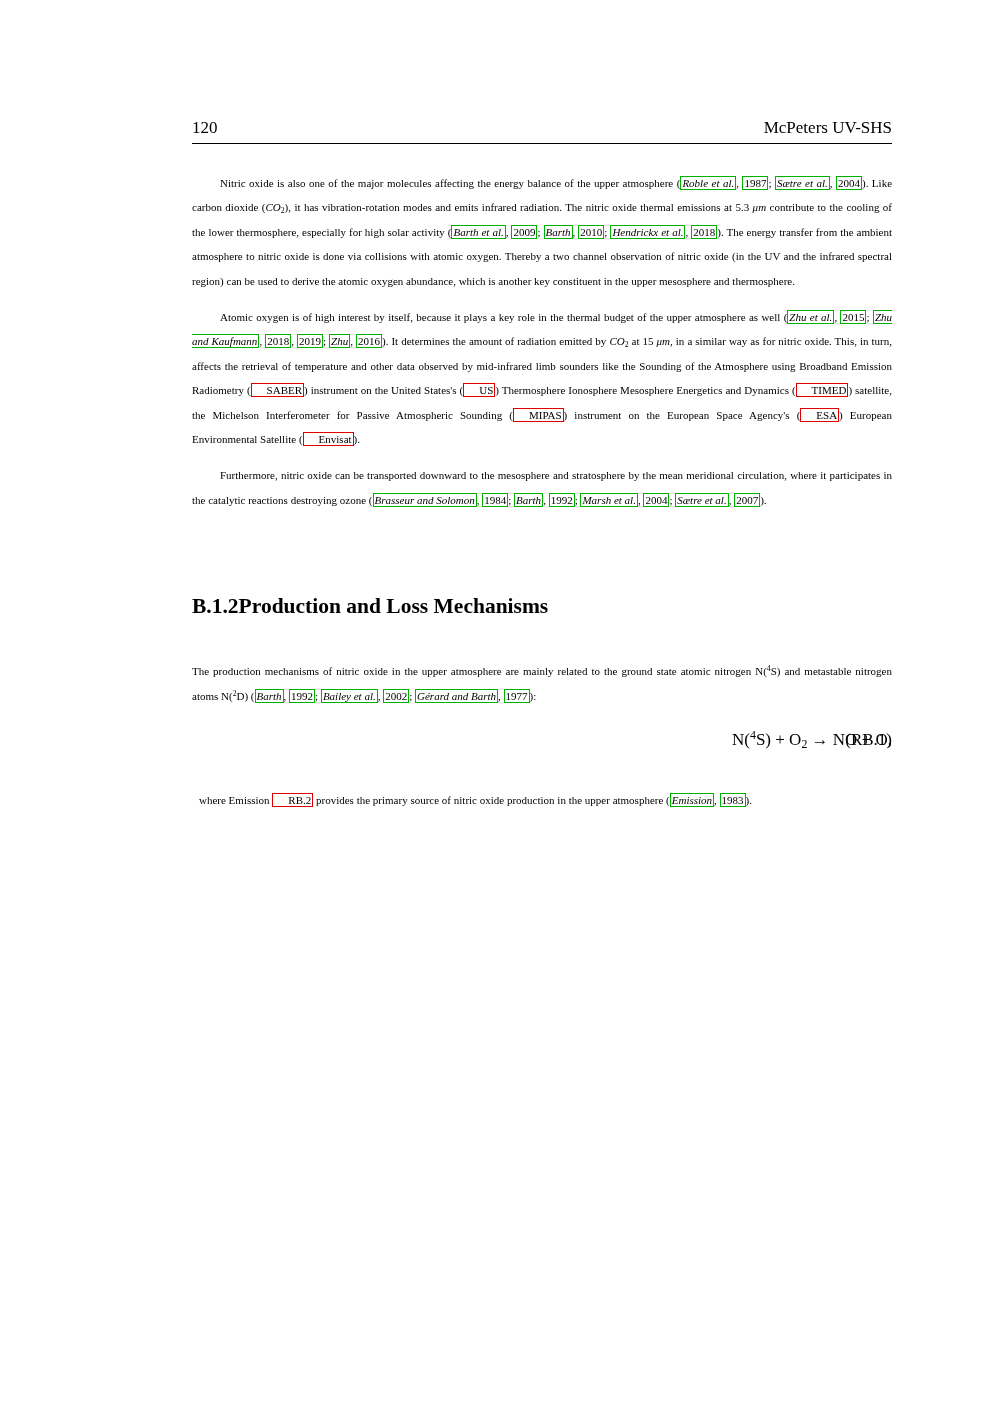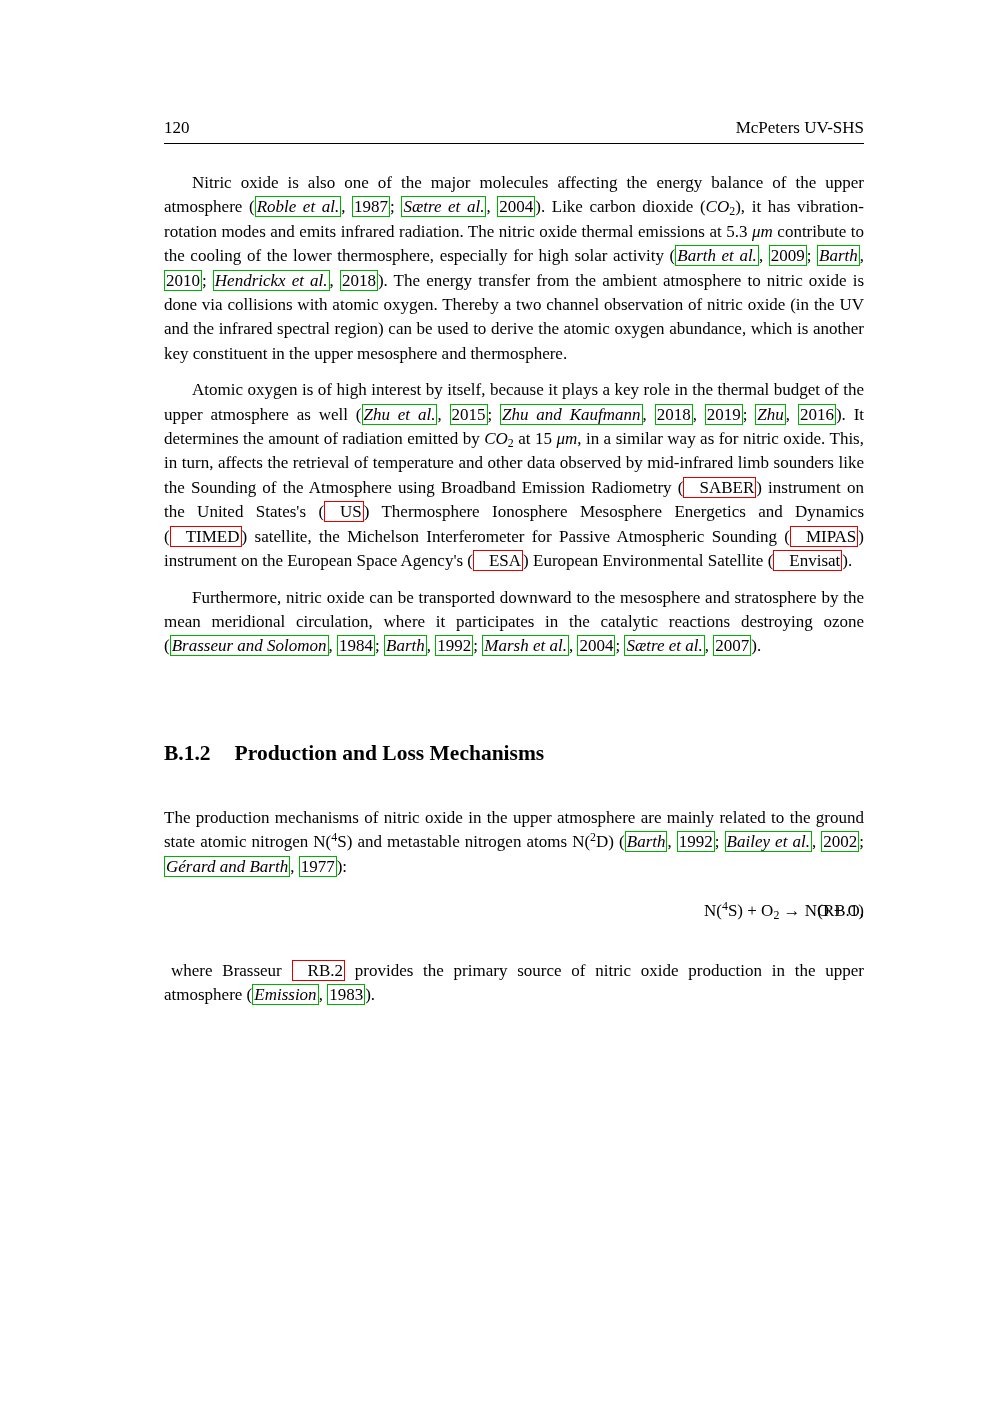--- a/index.html
+++ b/index.html
@@ -11,33 +11,33 @@
     position: relative;
     width: 1000px;
     height: 1414px;
     background: #ffffff;
     font-family: "Liberation Serif", serif;
     color: #000000;
     overflow: hidden;
   }
   .content {
     position: absolute;
-    left: 164px;
+    left: 192px;
     top: 118px;
     width: 700px;
   }
   .header {
     display: flex;
     justify-content: space-between;
     font-size: 17px;
     padding-bottom: 5px;
     border-bottom: 1px solid #000;
   }
   .para {
-    font-size: 17px;
+    font-size: 11px;
     line-height: 24.4px;
     text-align: justify;
     margin: 0 0 12px 0;
   }
   .para.first { margin-top: 27px; }
   .indent { text-indent: 28px; }
   .smallindent { text-indent: 7px; }
   .it { font-style: italic; }
   .link-box {
     border: 1px solid;
@@ -46,21 +46,21 @@
   .link-box.cite { border-color: var(--cite); }
   .link-box.ref  { border-color: var(--ref); padding-left: 15px; }
   sub, sup { font-size: 70%; line-height: 0; }
   sub { vertical-align: -0.25em; }
   sup { vertical-align: 0.5em; }
   .section-heading {
     font-size: 21.5px;
     font-weight: bold;
     margin: 82px 0 40px 0;
   }
-  .section-heading .sec-num { margin-right: 24px; }
+  .section-heading .sec-num { }
   .equation {
     position: relative;
     text-align: right;
     font-size: 17px;
     margin: 22px 0 38px 0;
   }
   .eq-label {
     position: absolute;
     right: 0;
     top: 0;
@@ -89,16 +89,16 @@
     </h2>
 
     <p class="para"><span>The production mechanisms of nitric oxide in the upper atmosphere are mainly related to the ground state atomic nitrogen N(</span><sup>4</sup><span>S) and metastable nitrogen atoms N(</span><sup>2</sup><span>D) (</span><span class="link-box cite it">Barth</span><span>, </span><span class="link-box cite">1992</span><span>; </span><span class="link-box cite it">Bailey et al.</span><span>, </span><span class="link-box cite">2002</span><span>; </span><span class="link-box cite it">Gérard and Barth</span><span>, </span><span class="link-box cite">1977</span><span>):</span></p>
 
     <div class="equation">
       <span class="eq-body"><span>N(</span><sup>4</sup><span>S) + O</span><sub>2</sub><span> → NO + O,</span></span>
       <span class="eq-label">(RB.1)</span>
     </div>
 
 
-    <p class="para smallindent"><span>where Brasseur </span><span class="link-box ref">RB.2</span><span> provides the primary source of nitric oxide production in the upper atmosphere (</span><span class="link-box cite it">Emission</span><span>, </span><span class="link-box cite">1983</span><span>).</span></p>
+    <p class="para smallindent"><span>where Emission </span><span class="link-box ref">RB.2</span><span> provides the primary source of nitric oxide production in the upper atmosphere (</span><span class="link-box cite it">Emission</span><span>, </span><span class="link-box cite">1983</span><span>).</span></p>
 
   </div>
 </div>
 
 </body></html>

